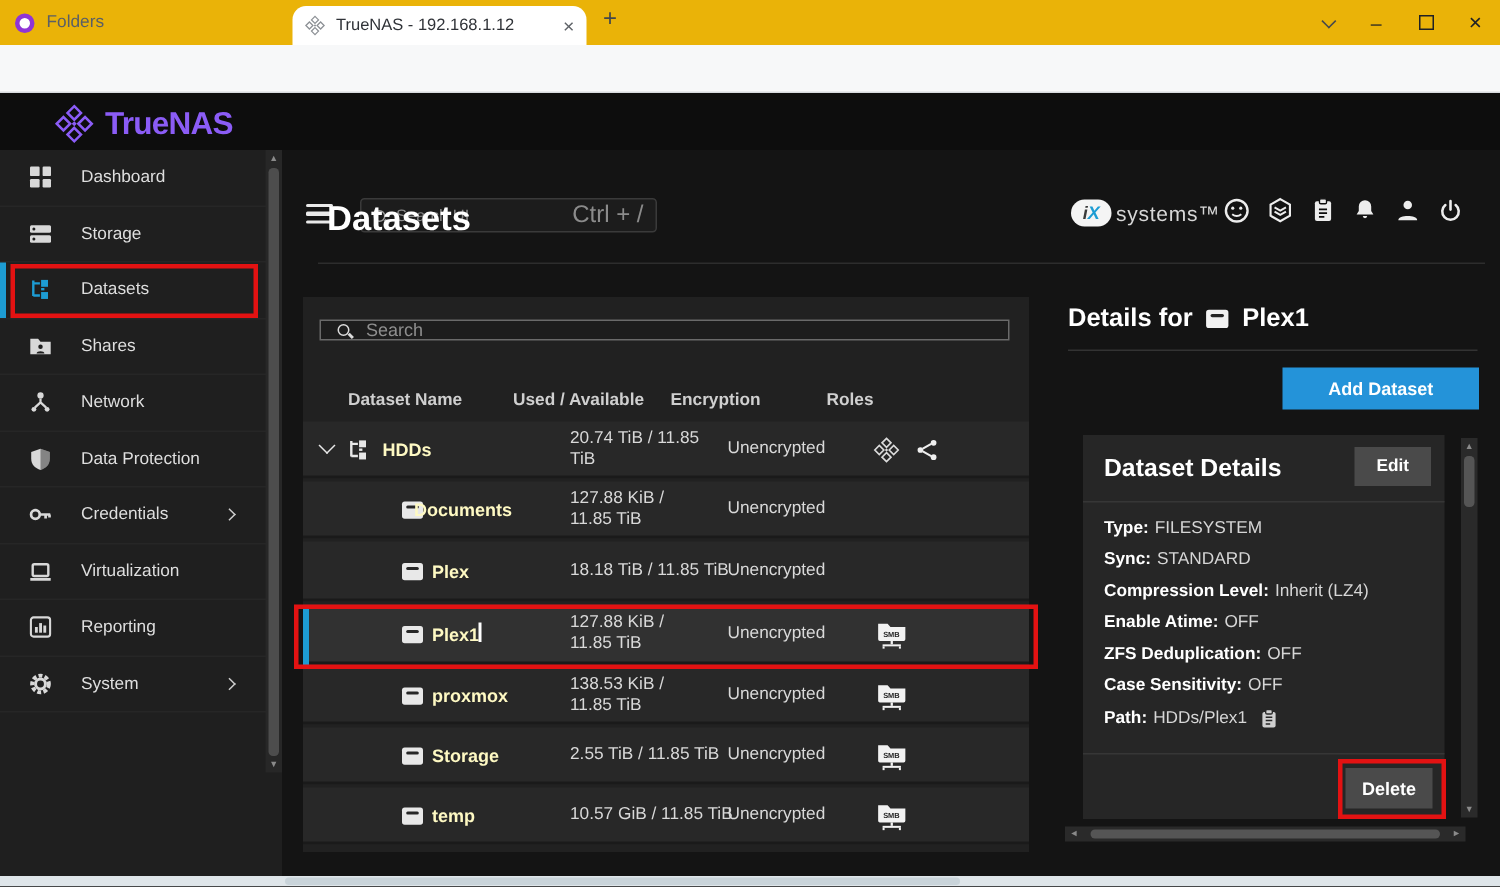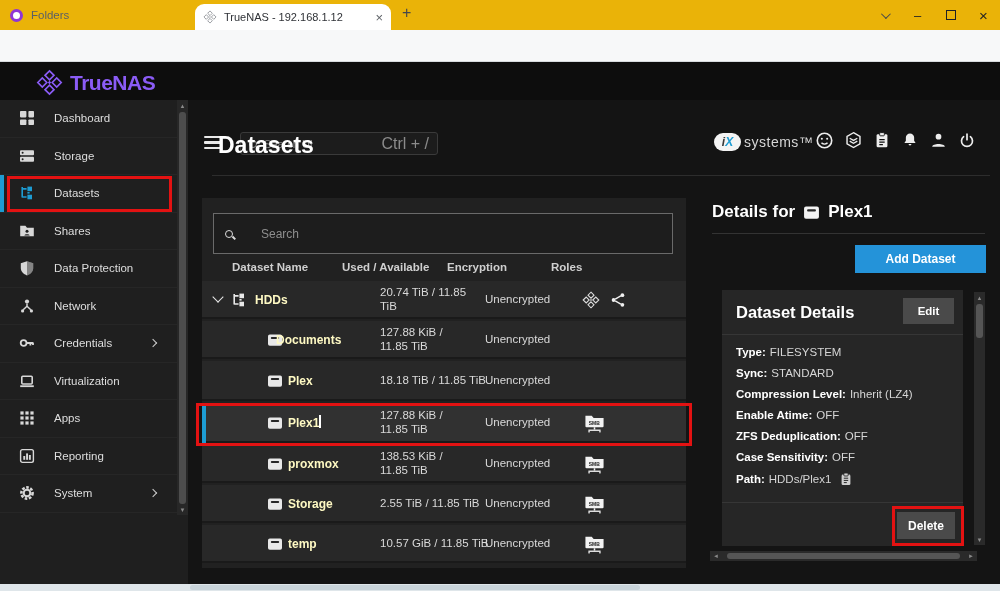--- a/index.html
+++ b/index.html
@@ -72,22 +72,22 @@
   .sub-chev { position:absolute; right:22px; width:6px; height:6px; border-right:1.7px solid #cfcfcf; border-top:1.7px solid #cfcfcf; transform:rotate(45deg); }
   .active-bar { left:0; top:175px; width:4px; height:37px; background:#1d9cd3; }
   .side-scroll { left:177px; top:100px; width:11px; height:415px; background:#272727; }
   .sb-arrow { width:11px; height:11px; font-size:6px; color:#8a8a8a; display:flex; align-items:center; justify-content:center; }
   .sb-thumb { position:absolute; left:2px; top:12px; width:7px; height:392px; background:#4d4d4d; border-radius:3px; }
 
   
   .page-title { left:218px; top:132px; font-size:23px; font-weight:bold; color:#fff; }
   .title-div { left:212px; top:175px; width:778px; height:1px; background:#2d2d2d; }
   .main-card { left:202px; top:198px; width:484px; height:370px; background:#212121; }
-  .search-box { position:absolute; left:11px; top:15px; width:460px; height:41px; border:1px solid #6a6a6a;
-                display:flex; align-items:center; padding:0 11px; gap:28px; background:#1d1d1d; }
+  .search-box { position:absolute; left:11px; top:15px; width:460px; height:14px; border:1px solid #6a6a6a;
+                display:flex; align-items:center; padding:0 11px; gap:11px; background:#1d1d1d; }
   .search-box .mag { border-color:#dcdcdc; }
   .search-box .mag::after { background:#dcdcdc; }
   .search-box input { flex:1; background:transparent; border:none; outline:none; color:#ddd; font-size:12px; }
   .search-box input::placeholder { color:#8e8e8e; }
   .thead { position:absolute; left:0; top:56px; width:484px; height:27px; color:#cfcfcf; font-size:11.5px; font-weight:bold; }
   .th { position:absolute; top:7px; }
   .trow { position:absolute; left:0; width:484px; background:#282828; border-bottom:2px solid #1a1a1a; color:#e8e8e8; }
   .trow.sel { background:#313131; }
   .rname { position:absolute; font-size:12px; font-weight:bold; color:#fef9c3; }
   .rcell { position:absolute; font-size:11.5px; color:#d9d9d9; }
@@ -449,48 +449,42 @@
         <span class="lbl">Datasets</span>
       </div>
       <div class="side-item">
         <svg width="16" height="16" viewBox="0 0 16 16">
             <use href="#sym-shares"></use>
           </svg>
         <span class="lbl">Shares</span>
       </div>
       <div class="side-item">
         <svg width="16" height="16" viewBox="0 0 16 16">
+            <use href="#sym-network"></use>
+          </svg>
+        <span class="lbl">Network</span>
+      </div>
+      <div class="side-item">
+        <svg width="16" height="16" viewBox="0 0 16 16">
             <use href="#sym-shield"></use>
           </svg>
         <span class="lbl">Data Protection</span>
-      </div>
-      <div class="side-item">
-        <svg width="16" height="16" viewBox="0 0 16 16">
-            <use href="#sym-network"></use>
-          </svg>
-        <span class="lbl">Network</span>
       </div>
       <div class="side-item">
         <svg width="16" height="16" viewBox="0 0 16 16">
             <use href="#sym-key"></use>
           </svg>
         <span class="lbl">Credentials</span>
         <i class="sub-chev"></i>
       </div>
       <div class="side-item">
         <svg width="16" height="16" viewBox="0 0 16 16">
             <use href="#sym-laptop"></use>
           </svg>
         <span class="lbl">Virtualization</span>
-      </div>
-      <div class="side-item">
-        <svg width="16" height="16" viewBox="0 0 16 16">
-            <use href="#sym-apps"></use>
-          </svg>
-        <span class="lbl">Apps</span>
       </div>
       <div class="side-item">
         <svg width="16" height="16" viewBox="0 0 16 16">
             <use href="#sym-report"></use>
           </svg>
         <span class="lbl">Reporting</span>
       </div>
       <div class="side-item">
         <svg width="16" height="16" viewBox="0 0 16 16">
             <use href="#sym-gear"></use>

